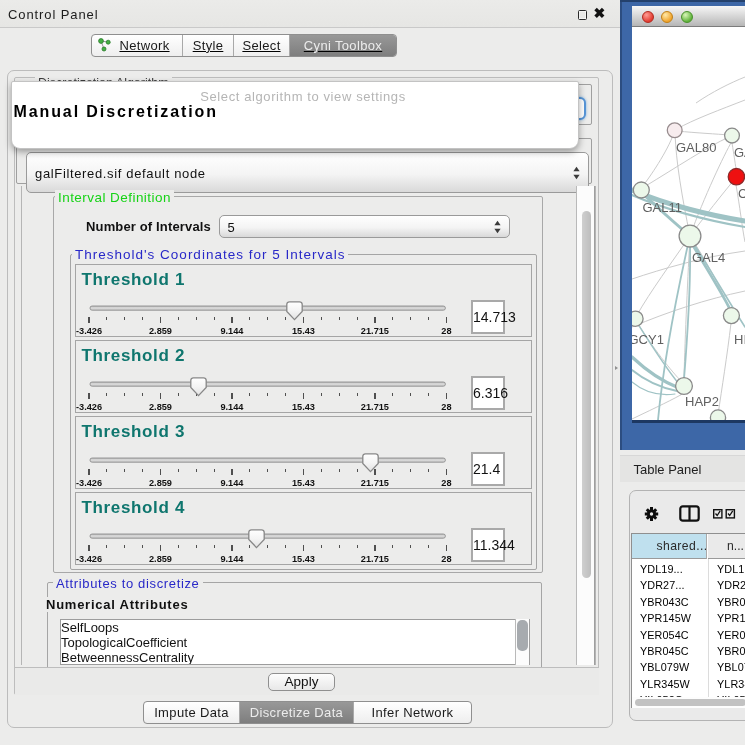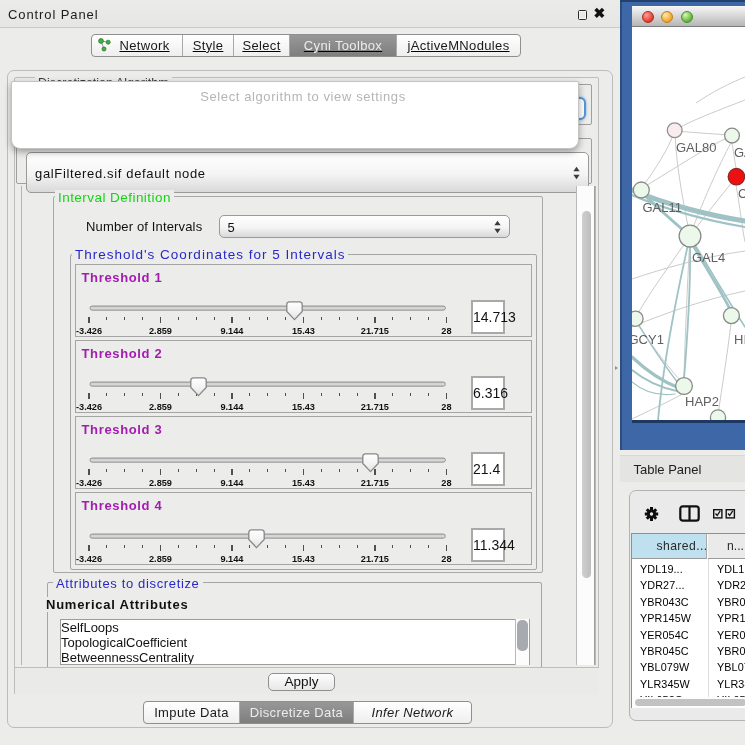--- a/index.html
+++ b/index.html
@@ -32,21 +32,21 @@
 
 .combo { position:absolute; border:1px solid #9a9a9a; border-radius:5px;
   background:linear-gradient(#ffffff 0%,#f4f4f4 55%,#d9d9d9 100%);
   font-size:13px; color:#111; }
 .combo .cv { position:absolute; left:8px; top:50%; transform:translateY(-50%); letter-spacing:0.65px; }
 .carr { position:absolute; right:7px; top:50%; transform:translateY(-50%); width:9px; height:14px; }
 
 
 .thbox { position:absolute; left:75px; width:457px; height:73px;
   border:1px solid #a5a5a5; background:#ececeb; }
-.thname { position:absolute; left:5.5px; top:5px; font-size:13px; font-weight:bold; color:#a21caf; letter-spacing:0.65px; }
+.thname { position:absolute; left:5.5px; top:5px; font-size:17px; font-weight:bold; color:#0f766e; letter-spacing:0.65px; }
 .thsvg { position:absolute; left:0; top:0; font-family:"Liberation Sans",sans-serif; }
 .thval { position:absolute; left:395px; top:35px; width:34px; height:34px;
   background:#ffffff; border:2px solid #a9a9a9; font-size:14px; color:#111;
   text-align:right; line-height:30px; padding-right:5px; }
 
 
 .vsbtrack { position:absolute; background:#fcfcfc; border-left:1px solid #b9b9b9; border-right:1px solid #9f9f9f; }
 .vsbthumb { position:absolute; background:linear-gradient(90deg,#cfcfcf,#bdbdbd); border-radius:5px; }
 
 
@@ -96,21 +96,20 @@
   <div class="s" style="width:90px;"><svg width="13" height="14" viewBox="0 0 13 14" style="margin-right:8px;margin-left:-6px">
     <line x1="3" y1="3" x2="10" y2="4" stroke="#9a9a9a" stroke-width="1"></line>
     <line x1="3" y1="3" x2="6" y2="11" stroke="#9a9a9a" stroke-width="1"></line>
     <circle cx="3" cy="3" r="2.4" fill="#44b044" stroke="#2a7a2a" stroke-width="0.8"></circle>
     <circle cx="10.2" cy="4.2" r="2" fill="#44b044" stroke="#2a7a2a" stroke-width="0.8"></circle>
     <circle cx="6" cy="11" r="2" fill="#44b044" stroke="#2a7a2a" stroke-width="0.8"></circle>
       </svg>Network</div>
   <div class="s" style="width:51px;">Style</div>
   <div class="s" style="width:56px;">Select</div>
   <div class="s sel" style="width:107px;">Cyni Toolbox</div>
-  <div class="s" style="width:124px;">jActiveMNodules</div>
 </div>
 
 <div class="group" style="left:16px;top:84px;width:576px;height:41px;"></div>
 <div class="gtitle" style="left:35px;top:76px;font-size:12.5px;color:#3c3c3c;">Discretization Algorithm</div>
 <div class="abs" style="left:505px;top:96.5px;width:81px;height:23.5px;border:2.4px solid #5795d7;
   border-radius:6px;background:#fff;box-shadow:0 0 3px #7db2e2;"></div>
 
 <div class="group" style="left:16px;top:138px;width:576px;height:46px;"></div>
 <div class="gtitle" style="left:12px;top:134px;font-size:10px;color:#111;">Table Data</div>
 <div class="combo" style="left:26px;top:152px;width:563px;height:41px;">
@@ -122,21 +121,21 @@
 </div>
 
 <div class="abs" style="left:21px;top:186px;width:575px;height:479px;border-left:1px solid #b5b5b5;border-right:1px solid #b5b5b5;"></div>
 
 <div class="vsbtrack" style="left:576px;top:186px;width:19px;height:479px;"></div>
 <div class="vsbthumb" style="left:582px;top:211px;width:9px;height:367px;"></div>
 
 <div class="group" style="left:53px;top:196px;width:490px;height:377px;border-color:#a8a8a8;"></div>
 <div class="gtitle" style="left:55px;top:189.5px;font-size:13.5px;color:#16d316;letter-spacing:0.45px;">Interval Definition</div>
 
-<div class="abs" style="left:86px;top:219px;font-size:13px;font-weight:normal;color:#111;letter-spacing:0.15px;">Number of Intervals</div>
+<div class="abs" style="left:86px;top:219px;font-size:13px;font-weight:bold;color:#111;letter-spacing:0.15px;">Number of Intervals</div>
 <div class="combo" style="left:218.5px;top:215px;width:291.5px;height:23px;">
   <span class="cv">5</span>
   <svg class="carr" viewBox="0 0 9 14">
       <path d="M4.5,0.8 L7.6,5.2 L1.4,5.2 z" fill="#3b3b3b"></path>
   <path d="M4.5,13.2 L7.6,8.8 L1.4,8.8 z" fill="#3b3b3b"></path>
     </svg>
 </div>
 
 <div class="group" style="left:70px;top:254px;width:467px;height:316px;border-color:#a5a5a5;"></div>
 <div class="gtitle" style="left:72px;top:247px;font-size:13.5px;color:#2828c8;letter-spacing:1.0px;">Threshold's Coordinates for 5 Intervals</div>
@@ -312,28 +311,29 @@
 </div>
 <div class="vsbtrack" style="left:515px;top:619px;width:15px;height:46px;"></div>
 <div class="vsbthumb" style="left:517px;top:620px;width:11px;height:31px;background:#a7abaf;"></div>
 
 <div class="abs" id="applyband"></div>
 <div class="abs" id="applybtn">Apply</div>
 
 <div class="seg" style="left:143px;top:701px;">
   <div class="s" style="width:95px;">Impute Data</div>
   <div class="s sel" style="width:114px;">Discretize Data</div>
-  <div class="s" style="width:118px;font-style:italic;">Infer Network</div>
+  <div class="s" style="width:118px;">Infer Network</div>
 </div>
 
 <div class="abs" style="left:614.5px;top:366px;width:0;height:0;border-top:2.5px solid transparent;border-bottom:2.5px solid transparent;border-left:3.5px solid #909090;"></div>
 
 <div class="abs" style="left:11px;top:81px;width:568px;height:68px;background:#ffffff;
   border:1px solid #c3c3c3;border-radius:2px 2px 9px 9px;box-shadow:0 3px 7px rgba(0,0,0,0.35);">
   <div style="position:absolute;left:8px;top:7px;width:100%;text-align:center;font-size:13px;color:#b5b5b5;letter-spacing:0.6px;">Select algorithm to view settings</div>
+  <div style="position:absolute;left:1.5px;top:21px;font-size:16px;font-weight:bold;color:#000;letter-spacing:1.9px;">Manual Discretization</div>
 </div>
 
 <div class="abs" id="netwin"></div>
 <div class="abs" style="left:620px;top:0;width:125px;height:2px;background:#24416c;"></div>
 <div class="abs" style="left:620px;top:2px;width:2px;height:448px;background:#2c4d80;"></div>
 <div class="abs" id="nettitle"></div>
 <div class="tl" style="left:641.5px;background:radial-gradient(circle at 35% 30%,#ff9d94,#e23b30 70%);border:1px solid #b0291f;"></div>
 <div class="tl" style="left:661px;background:radial-gradient(circle at 35% 30%,#ffe9a8,#f0a32b 70%);border:1px solid #c07f14;"></div>
 <div class="tl" style="left:680.5px;background:radial-gradient(circle at 35% 30%,#d9f6b9,#5fb23a 70%);border:1px solid #47902a;"></div>
 <svg width="113" height="393" viewBox="0 0 113 393" style="position:absolute;left:632px;top:27px;background:#ffffff" font-family="Liberation Sans, sans-serif">

